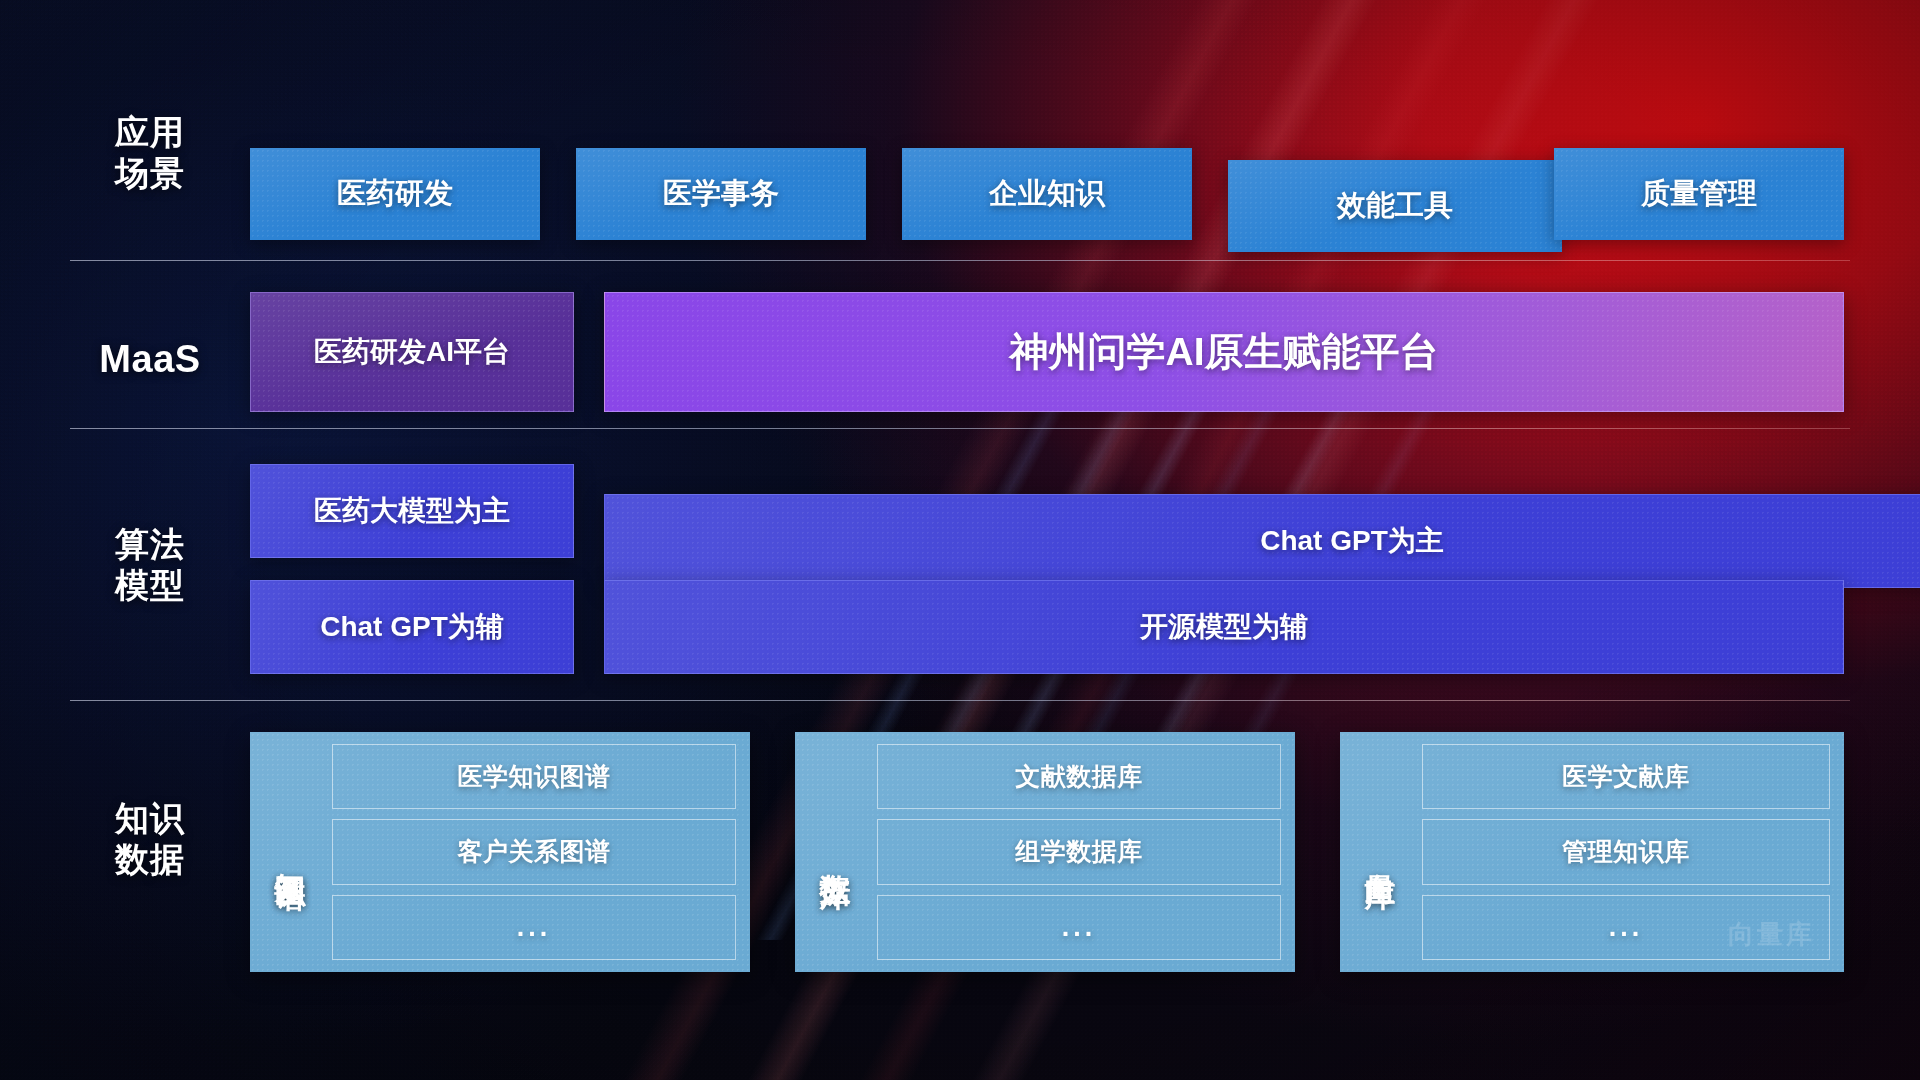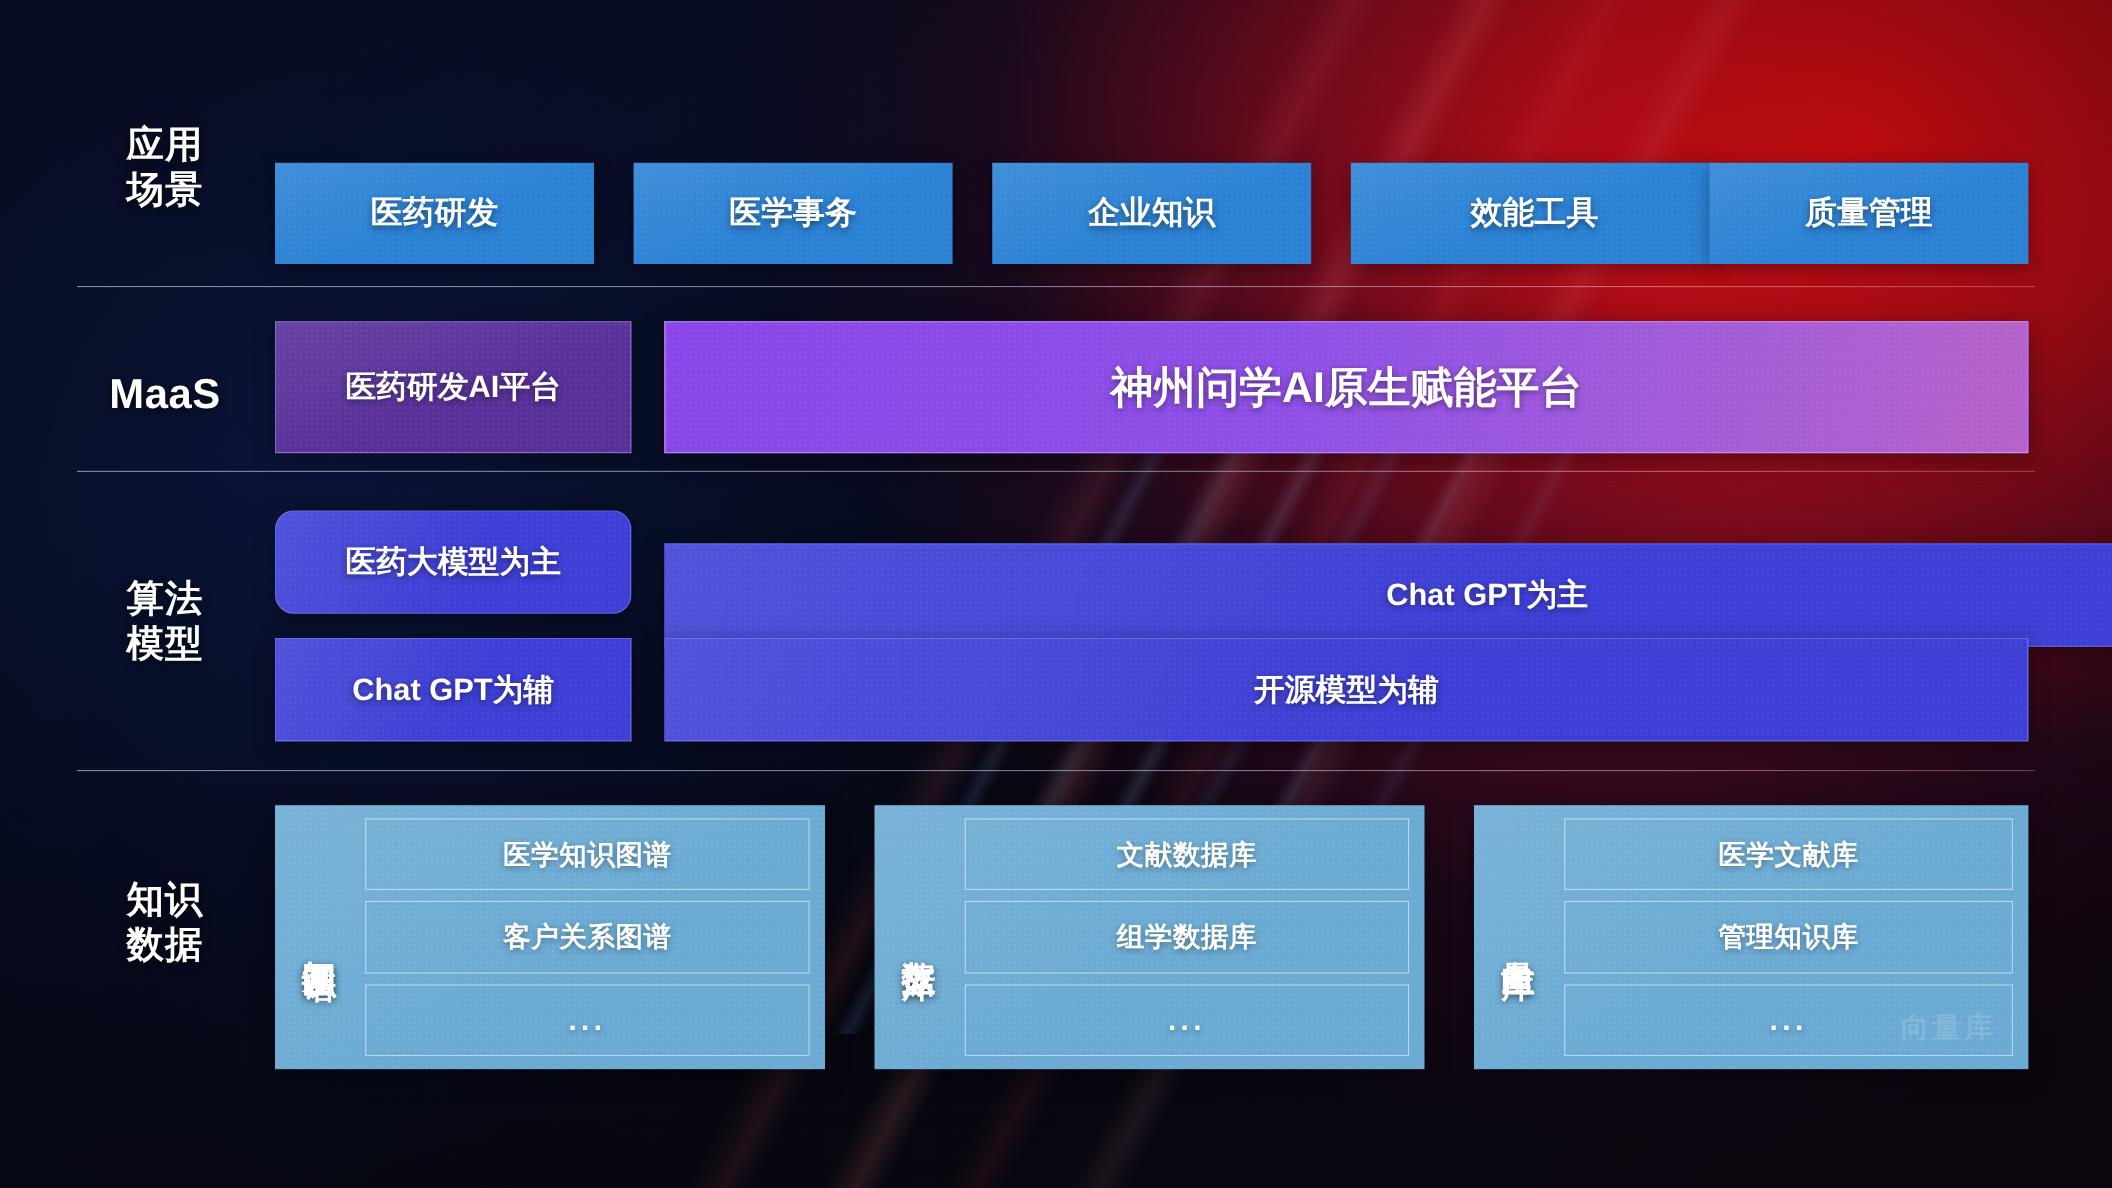--- a/index.html
+++ b/index.html
@@ -226,38 +226,38 @@
   <div class="content">
 
     <div class="row-label" style="top:112px;">
       <div>应用</div>
       <div>场景</div>
     </div>
 
     <div class="box app-box" style="left:250px; top:134px; width:290px;">医药研发</div>
     <div class="box app-box" style="left:576px; top:134px; width:290px;">医学事务</div>
     <div class="box app-box" style="left:902px; top:134px; width:290px;">企业知识</div>
-    <div class="box app-box" style="left:1228px; top:134px; width:334px;">效能工具</div>
+    <div class="box app-box" style="left:1228px; top:146px; width:334px;">效能工具</div>
     <div class="box app-box" style="left:1554px; top:134px; width:290px;">质量管理</div>
 
     <div class="divider" style="top:260px;"></div>
 
     <div class="row-label maas" style="top:336px;">MaaS</div>
 
     <div class="box maas-left" style="left:250px; top:292px; width:324px;">医药研发AI平台</div>
     <div class="box maas-right" style="left:604px; top:292px; width:1240px;">神州问学AI原生赋能平台</div>
 
     <div class="divider" style="top:428px;"></div>
 
     <div class="row-label" style="top:524px;">
       <div>算法</div>
       <div>模型</div>
     </div>
 
-    <div class="box algo-box" style="left:250px; top:464px; width:324px;border-radius:17px;">医药大模型为主</div>
+    <div class="box algo-box" style="left:250px; top:464px; width:324px;">医药大模型为主</div>
     <div class="box algo-box" style="left:604px; top:464px; width:1496px;margin-top:30px;">Chat GPT为主</div>
 
     <div class="box algo-box" style="left:250px; top:580px; width:324px;">Chat GPT为辅</div>
     <div class="box algo-box" style="left:604px; top:580px; width:1240px;">开源模型为辅</div>
 
     <div class="divider" style="top:700px;"></div>
 
     <div class="row-label" style="top:798px;font-family:Liberation Serif, serif;">
       <div>知识</div>
       <div>数据</div>

